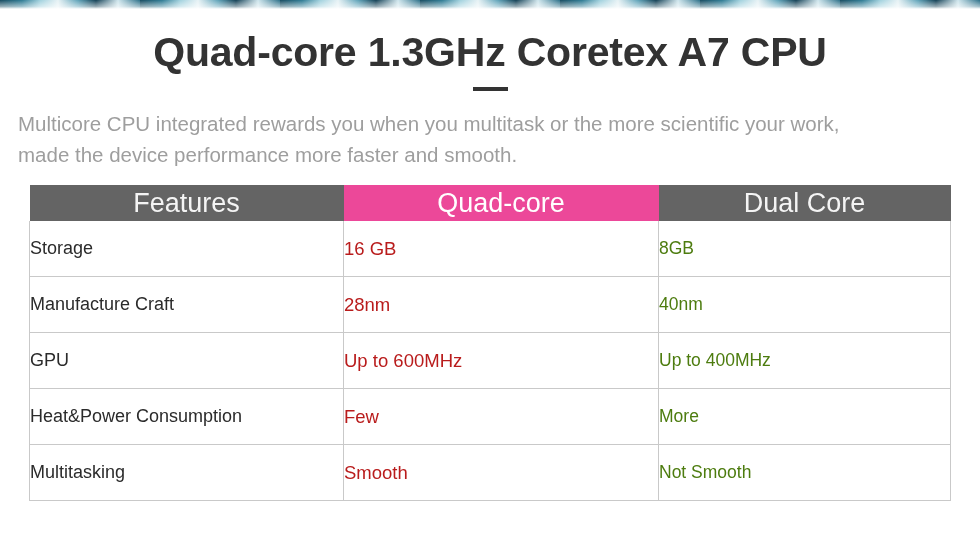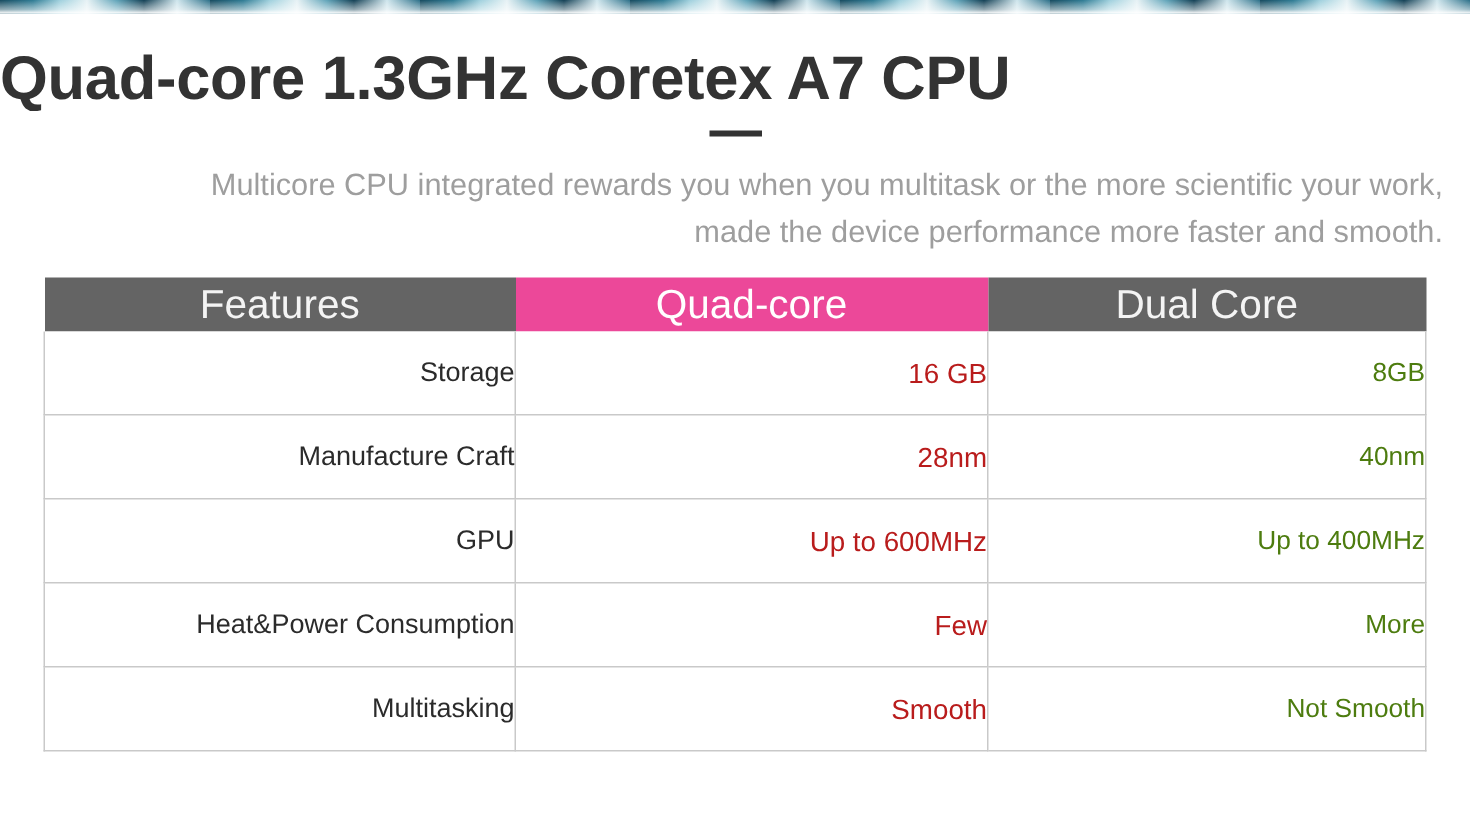--- a/index.html
+++ b/index.html
@@ -27,42 +27,42 @@
         #14495e 0px, #2d7a93 22px, #9fd0dd 40px, #e7f2f5 58px,
         #5fa3b8 78px, #123f54 96px, #cfe6ed 118px, #2b6f88 140px);
     filter: blur(0.4px);
   }
 
   
   #title-block {
     position: absolute;
     top: 26px; left: 0;
     width: 980px;
-    text-align: left;
+    text-align: center;
   }
   #page-title {
     margin: 0;
     font-size: 41px;
     line-height: 52px;
     font-weight: bold;
     color: #333333;
     letter-spacing: -0.2px;
   }
   #title-divider {
     width: 35px;
     height: 4px;
     background: #333333;
     margin: 9px auto 0 auto;
   }
 
   #subtitle {
     position: absolute;
     top: 108px; left: 0;
     width: 980px;
-    text-align: right;
+    text-align: left;
     color: #9e9e9e;
     font-size: 20.5px;
     line-height: 31px;
     font-weight: 400;
     padding: 0 18px;
     box-sizing: border-box;
   }
   #subtitle .sub-line { display: block; }
 
   
@@ -86,21 +86,21 @@
     text-align: center;
     vertical-align: middle;
     padding: 0;
     border: none;
   }
   #spec-table th.head-plain     { background: #646464; }
   #spec-table th.head-highlight { background: #ec4899; color: #ffffff; }
 
   #spec-table td {
     height: 55px;
-    text-align: right;
+    text-align: left;
     vertical-align: middle;
     font-size: 17.5px;
     font-weight: 400;
     color: #4a4a4a;
     background: #ffffff;
     border: 1px solid #c9c9c9;
     padding: 0;
   }
   #spec-table td.cell-feature { color: #2b2b2b; font-size: 18px; }
   #spec-table td.cell-quad    { color: #b91c1c; font-size: 18.5px; }

